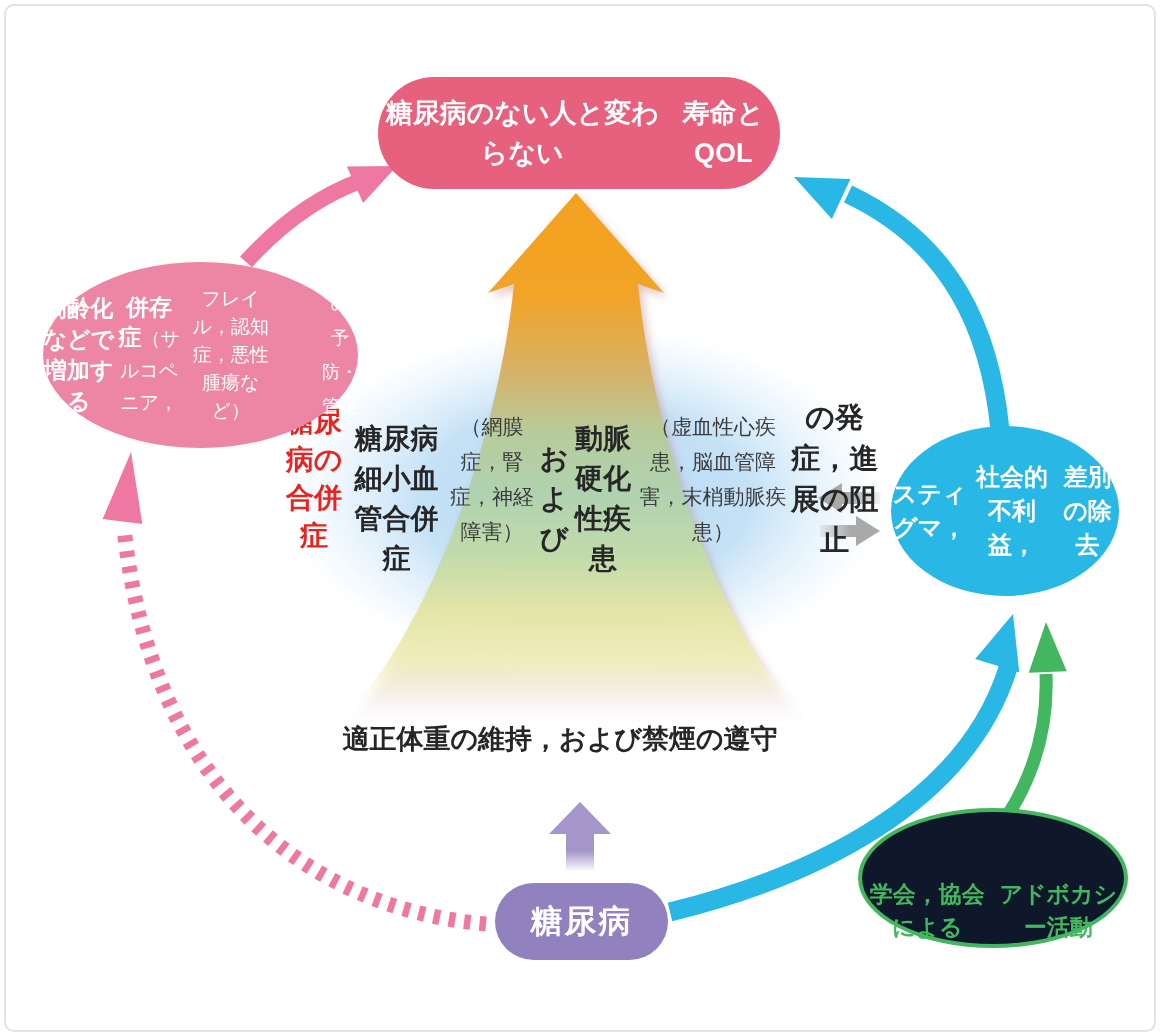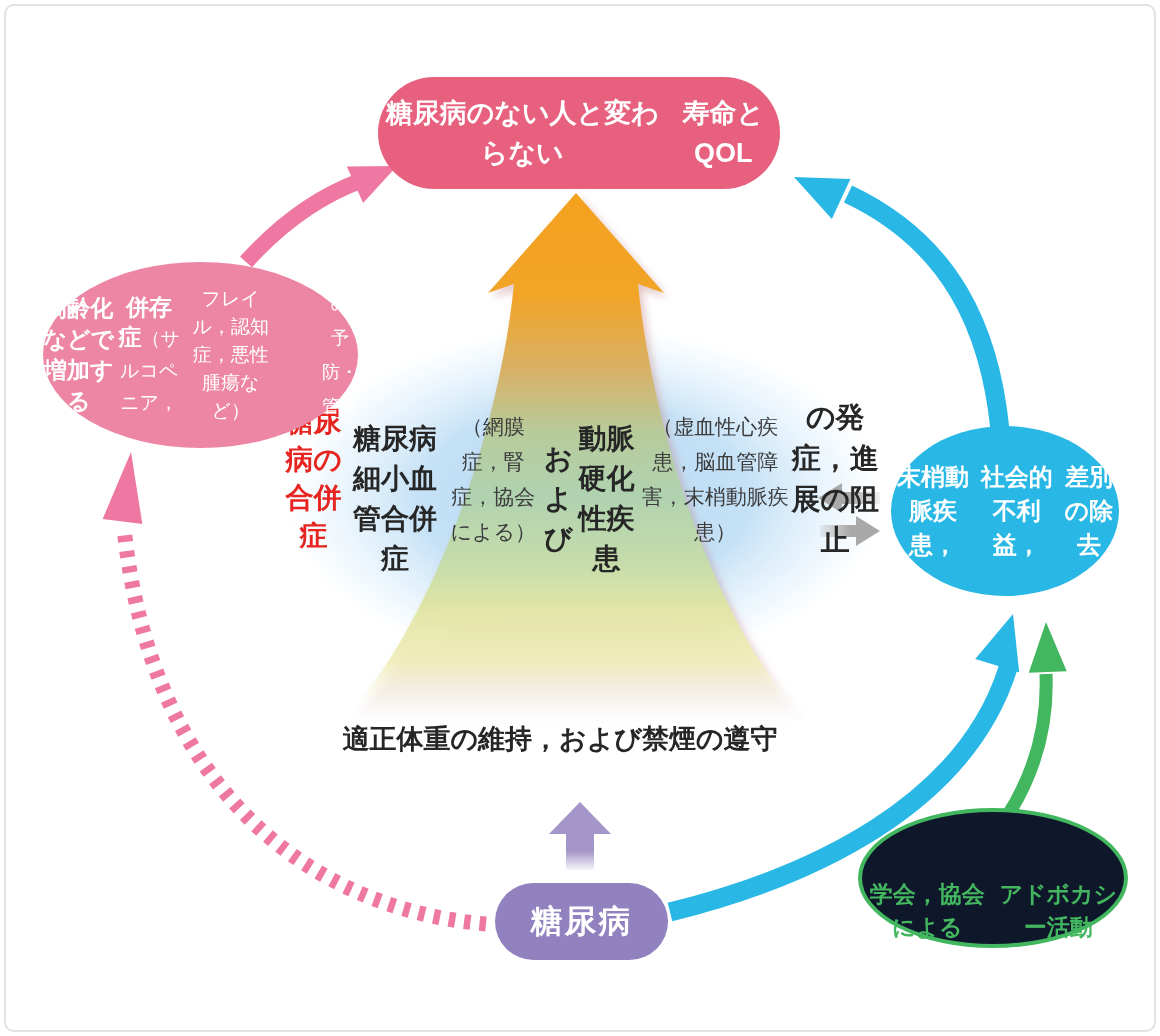--- a/index.html
+++ b/index.html
@@ -122,21 +122,21 @@
     <g>
       <polygon fill="url(#grayFadeR)" points="880,531 856,516 856,525 820,525 820,537 856,537 856,546"></polygon>
     </g>
 
     <polygon fill="url(#purpleFade)" points="580,802 549,834 566,834 566,870 594,870 594,834 611,834"></polygon>
   </svg>
 
   <div class="node complications">
     <div class="c-red">糖尿病の合併症</div>
     <div class="c-big">糖尿病細小血管合併症</div>
-    <div class="c-small">（網膜症，腎症，協会による）</div>
+    <div class="c-small">（網膜症，腎症，神経障害）</div>
     <div class="c-big">および</div>
     <div class="c-big">動脈硬化性疾患</div>
     <div class="c-small">（虚血性心疾患，脳血管障害，末梢動脈疾患）</div>
     <div class="c-out">の発症，進展の阻止</div>
   </div>
 
   <div class="node control">
     <div>適正体重の維持，および禁煙の遵守</div>
   </div>
 
@@ -148,21 +148,21 @@
   <div class="node comorbidity">
     <div class="com-l1">高齢化などで増加する</div>
     <div class="com-l2">
       <span>併存症</span><span class="light">（サルコペニア，</span>
     </div>
     <div class="com-l3">フレイル，認知症，悪性腫瘍など）</div>
     <div class="com-l4">の予防・管理</div>
   </div>
 
   <div class="node stigma">
-    <div>末梢動脈疾患，</div>
+    <div>スティグマ，</div>
     <div>社会的不利益，</div>
     <div>差別の除去</div>
   </div>
 
   <div class="node advocacy">
     <div>学会，協会による</div>
     <div>アドボカシー活動</div>
   </div>
 
   <div class="node diabetes-pill">

